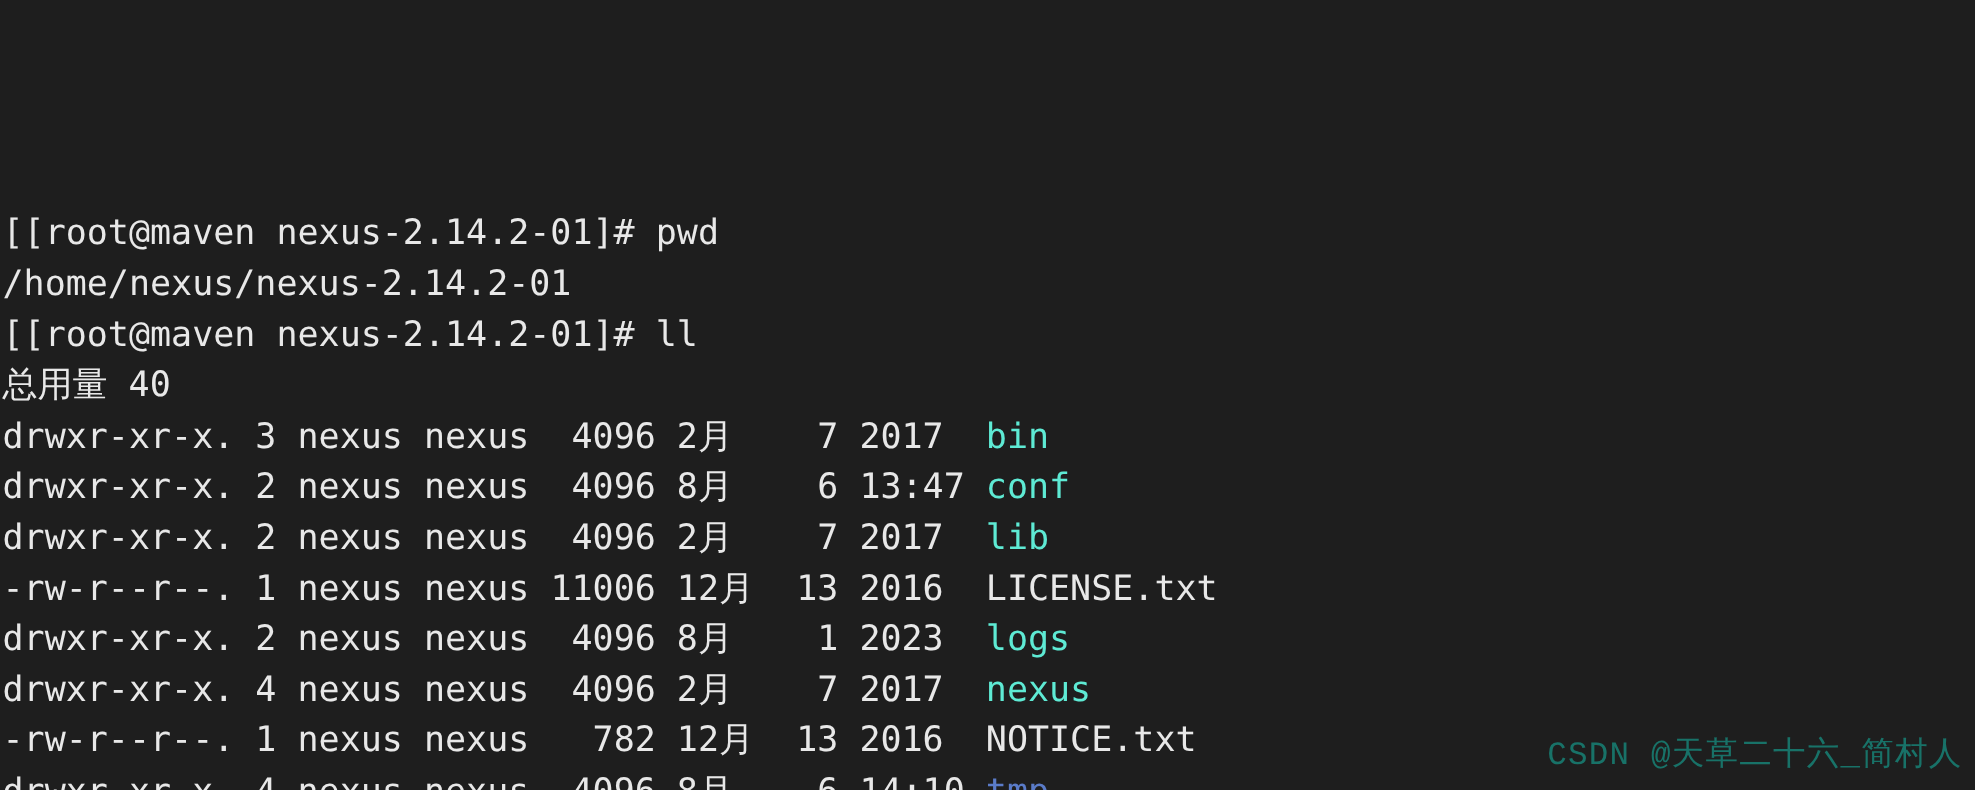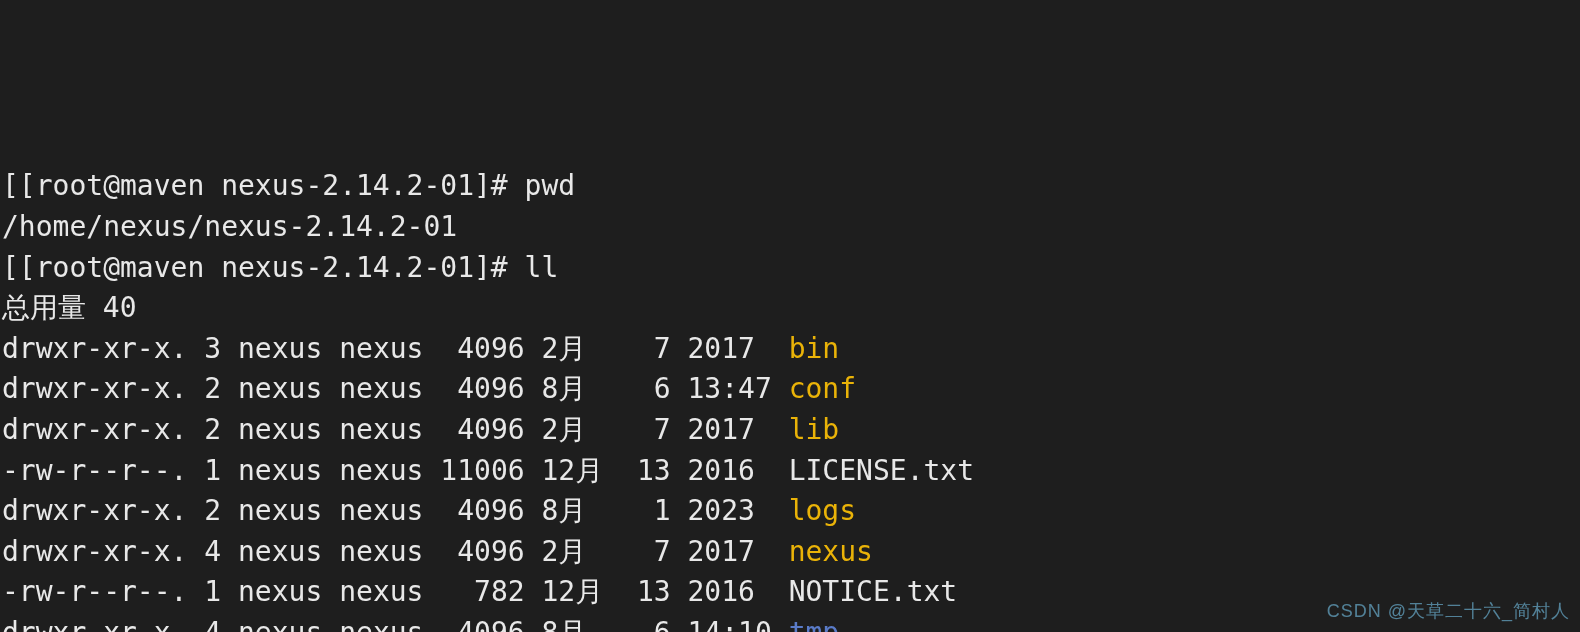--- a/index.html
+++ b/index.html
@@ -17,33 +17,33 @@
       white-space: pre;
       width: 1580px;
       height: 632px;
       overflow: hidden;
       position: relative;
     }
     .line {
       display: block;
     }
     .dir {
-      color: #eab308;
+      color: #5eead4;
     }
     .dir-dim {
       color: #5a7bc8;
     }
     .watermark {
       position: absolute;
       bottom: 8px;
       right: 10px;
-      color: #7dd3fc;
-      font-size: 18px;
+      color: #14b8a6;
+      font-size: 26px;
       opacity: 0.55;
-      font-family: Liberation Sans, sans-serif;
+      font-family: Liberation Mono, monospace;
       letter-spacing: 1px;
     }
   </style>
 </head>
 <body>
 
 
 
 <div id="terminal"><div class="line"><span>[</span><span>[root@maven nexus-2.14.2-01]# </span><span>pwd</span></div><div class="line"><span>/home/nexus/nexus-2.14.2-01</span></div><div class="line"><span>[</span><span>[root@maven nexus-2.14.2-01]# </span><span>ll</span></div><div class="line"><span>总用量 40</span></div><div class="line"><span>drwxr-xr-x.</span> <span>3</span> <span>nexus</span> <span>nexus</span> <span> 4096</span> <span>2月  </span> <span> 7</span> <span>2017 </span> <span class="dir">bin</span></div><div class="line"><span>drwxr-xr-x.</span> <span>2</span> <span>nexus</span> <span>nexus</span> <span> 4096</span> <span>8月  </span> <span> 6</span> <span>13:47</span> <span class="dir">conf</span></div><div class="line"><span>drwxr-xr-x.</span> <span>2</span> <span>nexus</span> <span>nexus</span> <span> 4096</span> <span>2月  </span> <span> 7</span> <span>2017 </span> <span class="dir">lib</span></div><div class="line"><span>-rw-r--r--.</span> <span>1</span> <span>nexus</span> <span>nexus</span> <span>11006</span> <span>12月 </span> <span>13</span> <span>2016 </span> <span>LICENSE.txt</span></div><div class="line"><span>drwxr-xr-x.</span> <span>2</span> <span>nexus</span> <span>nexus</span> <span> 4096</span> <span>8月  </span> <span> 1</span> <span>2023 </span> <span class="dir">logs</span></div><div class="line"><span>drwxr-xr-x.</span> <span>4</span> <span>nexus</span> <span>nexus</span> <span> 4096</span> <span>2月  </span> <span> 7</span> <span>2017 </span> <span class="dir">nexus</span></div><div class="line"><span>-rw-r--r--.</span> <span>1</span> <span>nexus</span> <span>nexus</span> <span>  782</span> <span>12月 </span> <span>13</span> <span>2016 </span> <span>NOTICE.txt</span></div><div class="line"><span>drwxr-xr-x.</span> <span>4</span> <span>nexus</span> <span>nexus</span> <span> 4096</span> <span>8月  </span> <span> 6</span> <span>14:10</span> <span class="dir-dim">tmp</span></div></div>
 <div class="watermark">CSDN @天草二十六_简村人</div>

